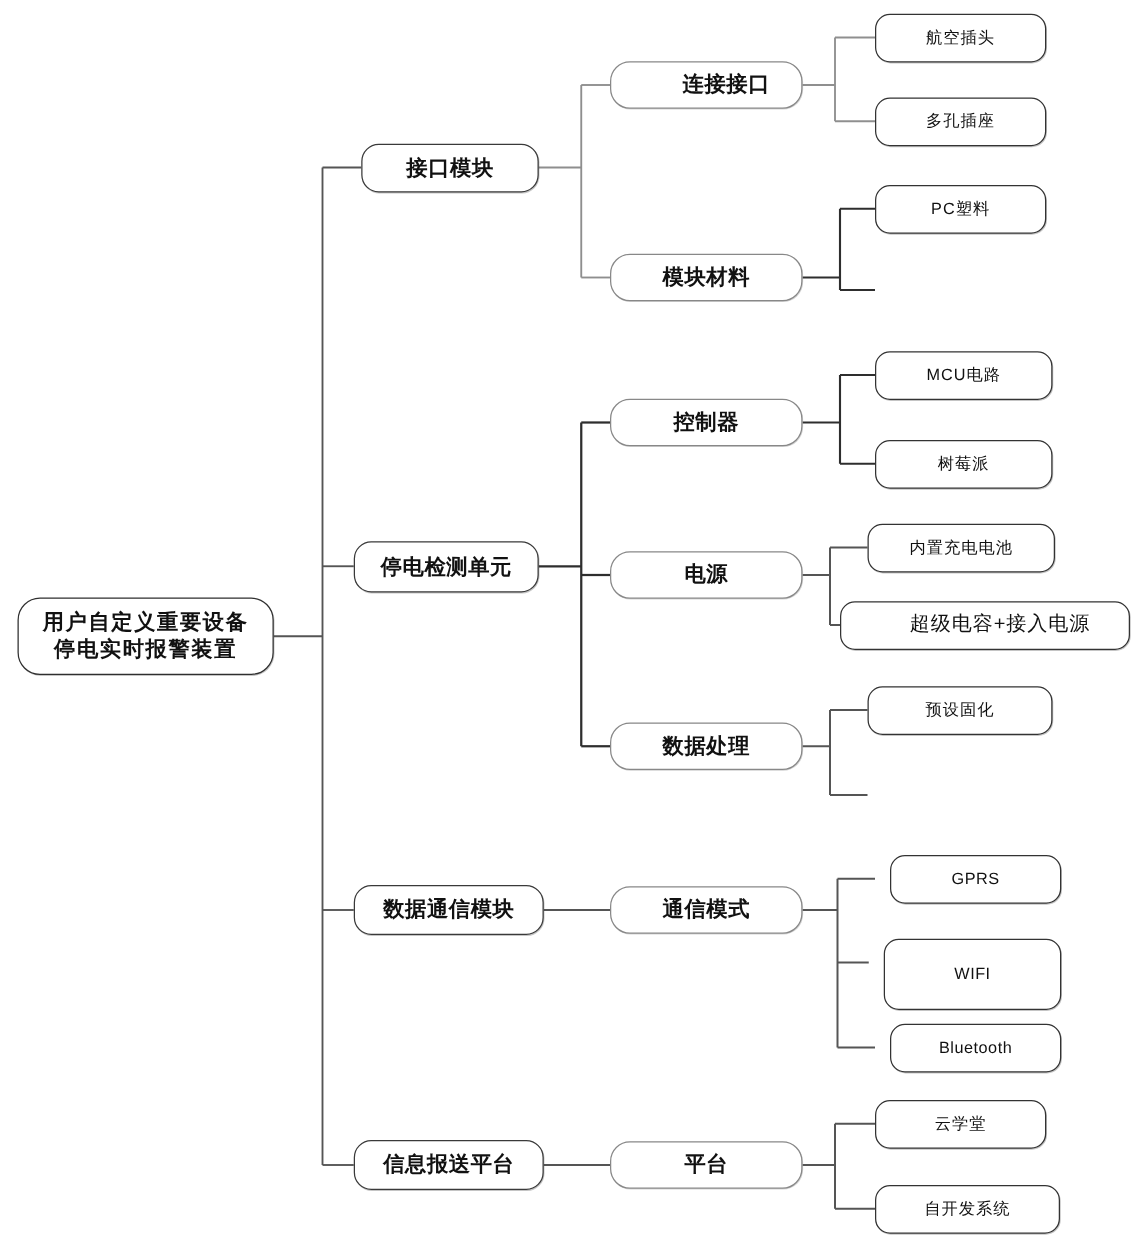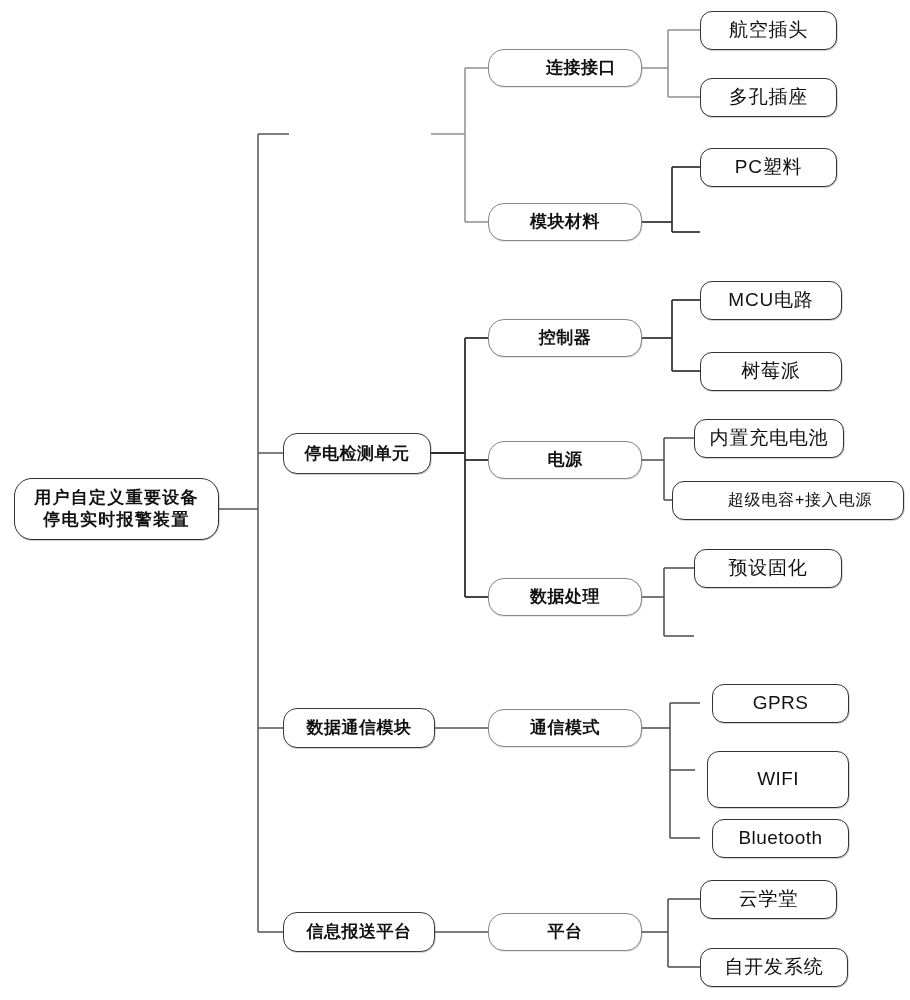--- a/index.html
+++ b/index.html
@@ -58,21 +58,21 @@
     border-radius: 14px;
   }
   .node.lvl3 {
     font-size: 17px;
     font-weight: 700;
     border-color: #888888;
     border-radius: 16px;
     box-shadow: 0.5px 0.6px 0 rgba(130,130,130,0.35);
   }
   .node.leaf {
-    font-size: 19px;
+    font-size: 13px;
     font-weight: 400;
     border-color: #333333;
     border-radius: 12px;
     letter-spacing: 0.8px;
   }
   .node.leaf.latin {
     font-weight: 400;
     letter-spacing: 0.4px;
     margin-left: 12px;
   }
@@ -175,20 +175,21 @@
       <path d="M 642 932 L 668 932"></path>
       <path d="M 668 899 L 668 967"></path>
       <path d="M 668 899 L 700 899"></path>
       <path d="M 668 967 L 700 967"></path>
     </g>
   </svg>
 
   <div class="node root" style="left: 14px; top: 478px; width: 205px; height: 62px;">用户自定义重要设备
 停电实时报警装置</div>
 
+  <div class="node lvl2" style="left: 289px; top: 115px; width: 142px; height: 39px;">接口模块</div>
   <div class="node lvl2" style="left: 283px; top: 433px; width: 148px; height: 41px;">停电检测单元</div>
   <div class="node lvl2" style="left: 283px; top: 708px; width: 152px; height: 40px;">数据通信模块</div>
   <div class="node lvl2" style="left: 283px; top: 912px; width: 152px; height: 40px;">信息报送平台</div>
 
   <div class="node lvl3" style="left: 488px; top: 49px; width: 154px; height: 38px; padding-left: 32px;">连接接口</div>
   <div class="node lvl3" style="left: 488px; top: 203px; width: 154px; height: 38px;">模块材料</div>
   <div class="node lvl3" style="left: 488px; top: 319px; width: 154px; height: 38px;">控制器</div>
   <div class="node lvl3" style="left: 488px; top: 441px; width: 154px; height: 38px;">电源</div>
   <div class="node lvl3" style="left: 488px; top: 578px; width: 154px; height: 38px;">数据处理</div>
   <div class="node lvl3" style="left: 488px; top: 709px; width: 154px; height: 38px;">通信模式</div>

